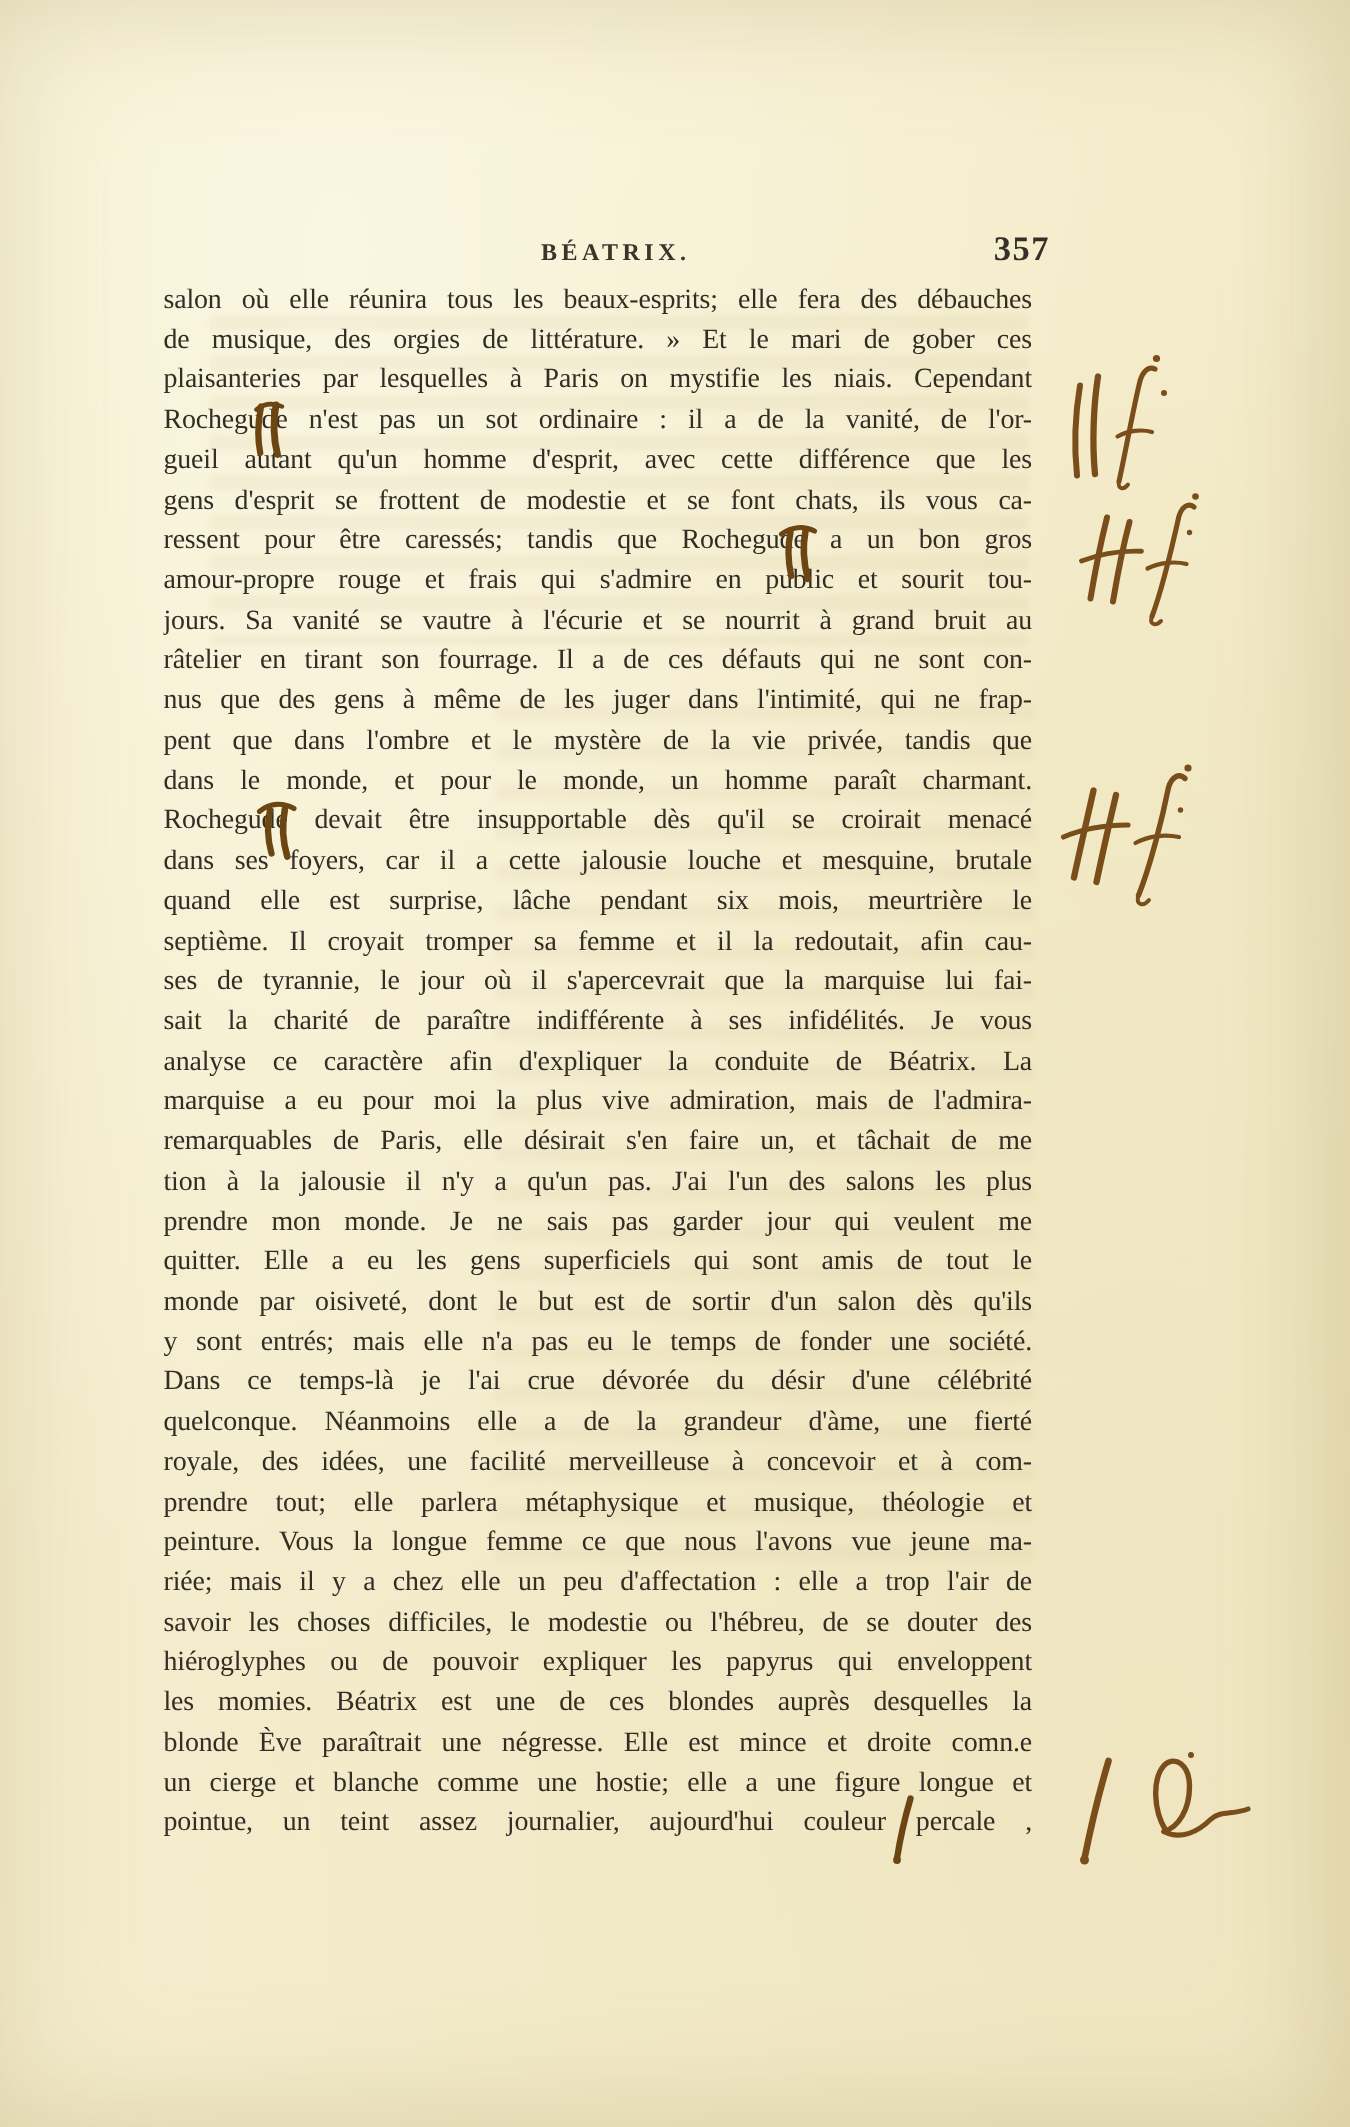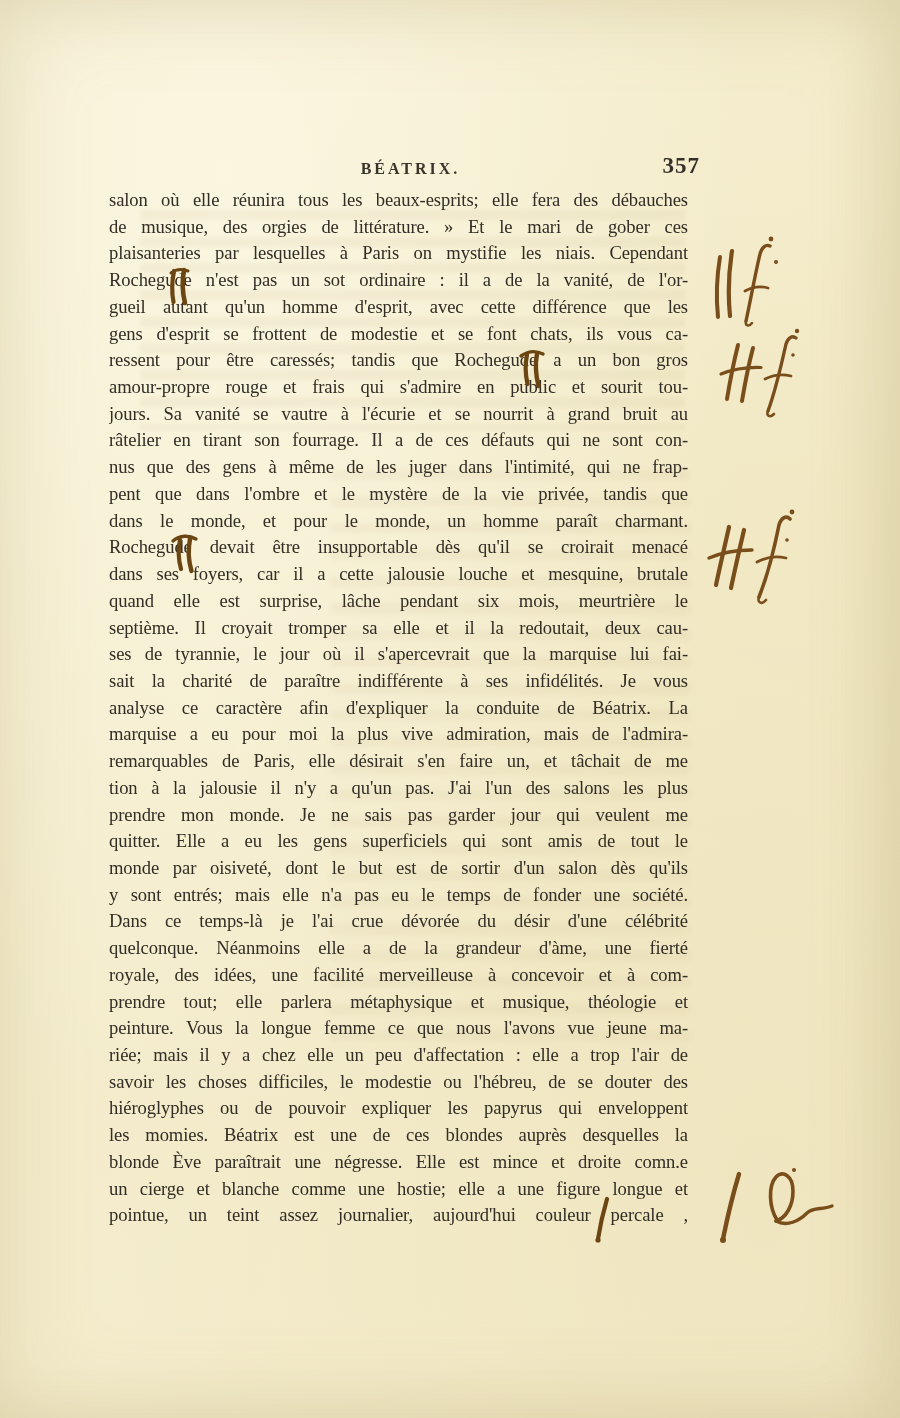--- a/index.html
+++ b/index.html
@@ -82,21 +82,21 @@
       <div class="line">ressent pour être caressés; tandis que Rochegude a un bon gros</div>
       <div class="line">amour-propre rouge et frais qui s'admire en public et sourit tou-</div>
       <div class="line">jours. Sa vanité se vautre à l'écurie et se nourrit à grand bruit au</div>
       <div class="line">râtelier en tirant son fourrage. Il a de ces défauts qui ne sont con-</div>
       <div class="line">nus que des gens à même de les juger dans l'intimité, qui ne frap-</div>
       <div class="line">pent que dans l'ombre et le mystère de la vie privée, tandis que</div>
       <div class="line">dans le monde, et pour le monde, un homme paraît charmant.</div>
       <div class="line">Rochegude devait être insupportable dès qu'il se croirait menacé</div>
       <div class="line">dans ses foyers, car il a cette jalousie louche et mesquine, brutale</div>
       <div class="line">quand elle est surprise, lâche pendant six mois, meurtrière le</div>
-      <div class="line">septième. Il croyait tromper sa elle et il la redoutait, deux cau-</div>
+      <div class="line">septième. Il croyait tromper sa femme et il la redoutait, afin cau-</div>
       <div class="line">ses de tyrannie, le jour où il s'apercevrait que la marquise lui fai-</div>
       <div class="line">sait la charité de paraître indifférente à ses infidélités. Je vous</div>
       <div class="line">analyse ce caractère afin d'expliquer la conduite de Béatrix. La</div>
       <div class="line">marquise a eu pour moi la plus vive admiration, mais de l'admira-</div>
       <div class="line">remarquables de Paris, elle désirait s'en faire un, et tâchait de me</div>
       <div class="line">tion à la jalousie il n'y a qu'un pas. J'ai l'un des salons les plus</div>
       <div class="line">prendre mon monde. Je ne sais pas garder jour qui veulent me</div>
       <div class="line">quitter. Elle a eu les gens superficiels qui sont amis de tout le</div>
       <div class="line">monde par oisiveté, dont le but est de sortir d'un salon dès qu'ils</div>
       <div class="line">y sont entrés; mais elle n'a pas eu le temps de fonder une société.</div>

